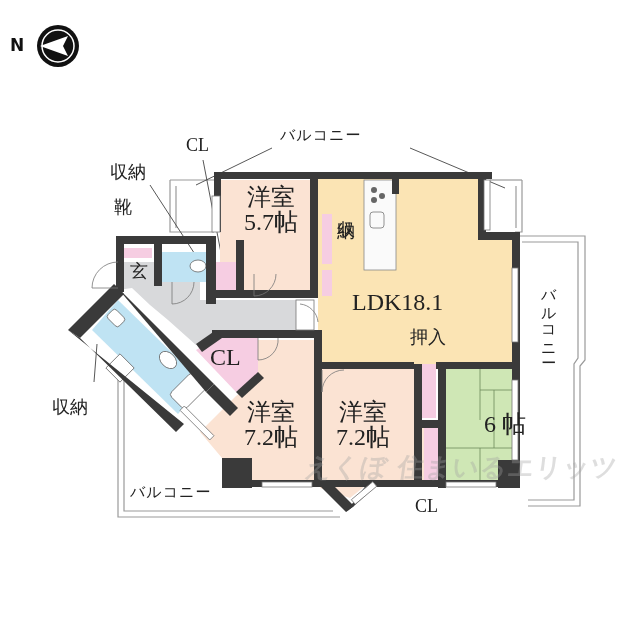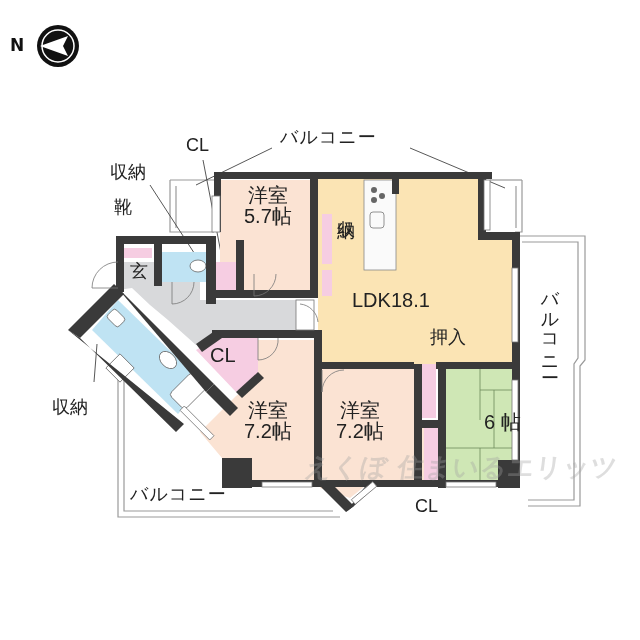--- a/index.html
+++ b/index.html
@@ -1,23 +1,23 @@
 <!DOCTYPE html>
 <html><head>
   <meta charset="utf-8">
   <style>
     html, body { margin: 0; padding: 0; background: #ffffff; }
     body { width: 640px; height: 640px; position: relative; overflow: hidden;
            font-family: "DejaVu Serif", "Liberation Serif", serif; }
     #plan { position: absolute; left: 0; top: 0; width: 640px; height: 640px; }
     .lbl { position: absolute; color: #222; white-space: nowrap; line-height: 1.05;
-           font-family: Liberation Sans, sans-serif; }
-    .room-lbl { font-size: 20px; text-align: center; }
+           font-family: Liberation Serif, serif; }
+    .room-lbl { font-size: 24px; text-align: center; }
     .small-lbl { font-size: 18px; }
-    .balc-lbl { font-size: 18px; letter-spacing: 1px; }
+    .balc-lbl { font-size: 15px; letter-spacing: 1px; }
     .vert { writing-mode: vertical-rl; letter-spacing: 2px; }
     .compass-n { position: absolute; left: 10px; top: 35px; font-size: 17px; font-weight: bold;
                  font-family: "DejaVu Sans", "Liberation Sans", sans-serif; color: #111; }
     .watermark { position: absolute; left: 305px; top: 450px; font-size: 26px; font-weight: bold;
                  color: rgba(160,160,160,0.35); font-family: "DejaVu Sans", sans-serif;
                  letter-spacing: 1px; transform: skewX(-8deg); }
   </style>
 </head>
 <body>
 
@@ -176,21 +176,21 @@
 <div class="lbl balc-lbl" style="left:280px; top:128px;">バルコニー</div>
 <div class="lbl balc-lbl vert" style="left:540px; top:278px;">バルコニー</div>
 <div class="lbl balc-lbl" style="left:130px; top:485px;">バルコニー</div>
 
 <div class="lbl small-lbl" style="left:186px; top:136px;">CL</div>
 <div class="lbl small-lbl" style="left:110px; top:163px;">収納</div>
 <div class="lbl small-lbl" style="left:114px; top:198px;">靴</div>
 <div class="lbl small-lbl" style="left:130px; top:262px;">玄</div>
 <div class="lbl small-lbl vert" style="left:336px; top:206px;">収納</div>
 <div class="lbl small-lbl" style="left:52px; top:398px;">収納</div>
-<div class="lbl small-lbl" style="left:410px; top:328px;margin-left:20px;">押入</div>
+<div class="lbl small-lbl" style="left:410px; top:328px;">押入</div>
 <div class="lbl small-lbl" style="left:415px; top:497px;">CL</div>
 <div class="lbl room-lbl" style="left:210px; top:345px;">CL</div>
 
 <div class="lbl room-lbl" style="left:244px; top:185px;">
   <div>洋室</div>
   <div>5.7帖</div>
 </div>
 <div class="lbl room-lbl" style="left:352px; top:290px;">LDK18.1</div>
 <div class="lbl room-lbl" style="left:244px; top:400px;">
   <div>洋室</div>

